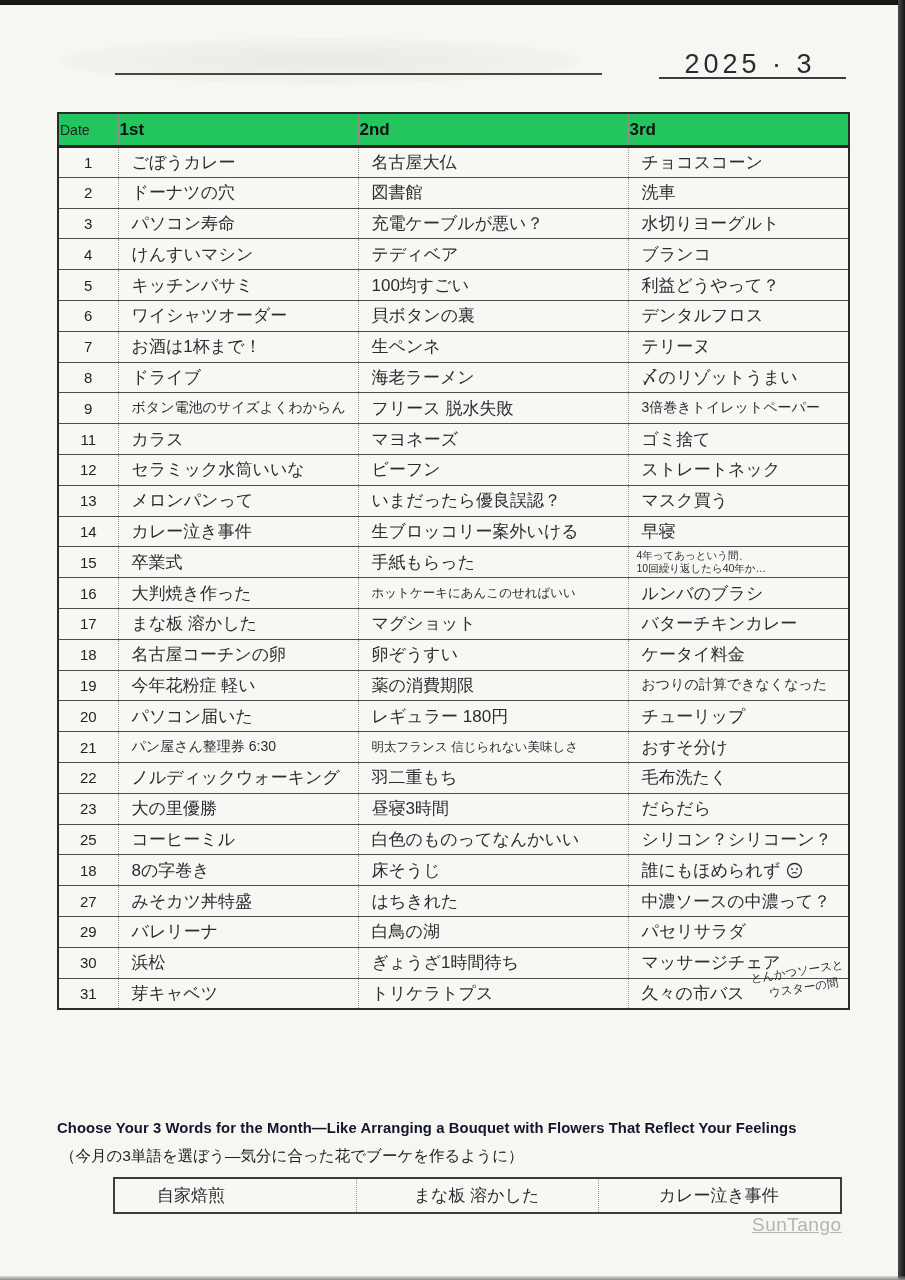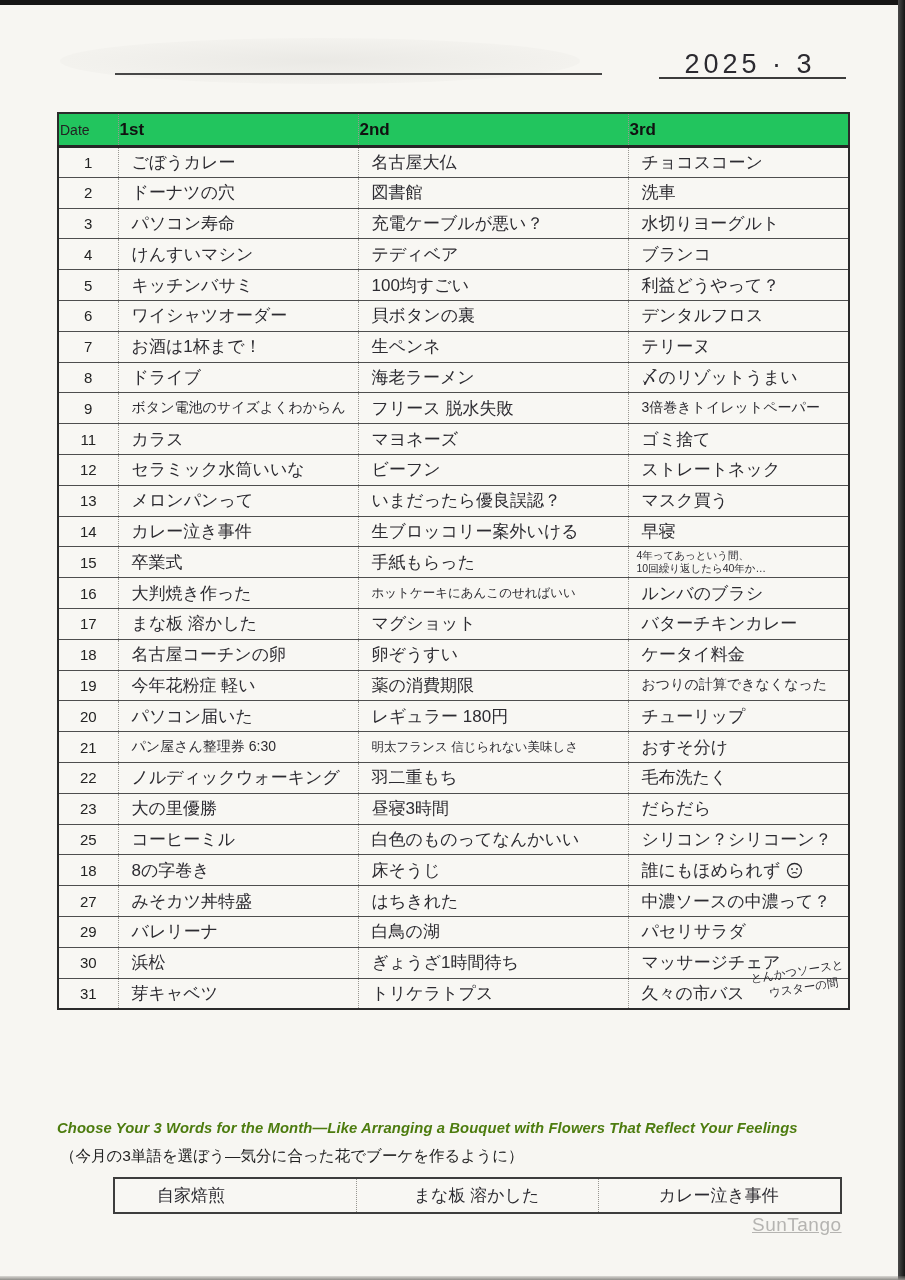--- a/index.html
+++ b/index.html
@@ -44,21 +44,21 @@
   
   .margin-note{
     position:absolute;left:694px;top:846px;width:160px;
     transform:rotate(-9deg);
     font-size:11.5px;line-height:1.5;color:#2c2b31;white-space:nowrap;
   }
   .margin-note .l2{display:block;padding-left:16px;}
 
   
   .footer-heading-en{position:absolute;left:57px;top:1120px;width:812px;
-    font-size:14.8px;font-weight:bold;color:#4d7c0f;letter-spacing:.1px;font-style:italic;}
+    font-size:14.8px;font-weight:bold;color:#0f172a;letter-spacing:.1px;}
   .footer-heading-ja{position:absolute;left:60px;top:1146px;width:800px;
     font-size:15.5px;color:#222;}
   .chosen-wrap{position:absolute;left:113px;top:1177px;width:727px;}
   table.chosen{border-collapse:collapse;table-layout:fixed;width:727px;border:2px solid #3d3d3d;background:#f8f7f3;}
   table.chosen td{height:31px;border-left:1px dotted #979690;overflow:hidden;white-space:nowrap;}
   table.chosen td:first-child{border-left:none;}
   td.chosen-1{text-align:left;padding-left:42px;}
   td.chosen-2,td.chosen-3{text-align:center;padding-left:0;}
   .brand{position:absolute;left:752px;top:1214px;font-size:19px;color:#b5b4b1;letter-spacing:.5px;text-decoration:underline;}
 </style>

